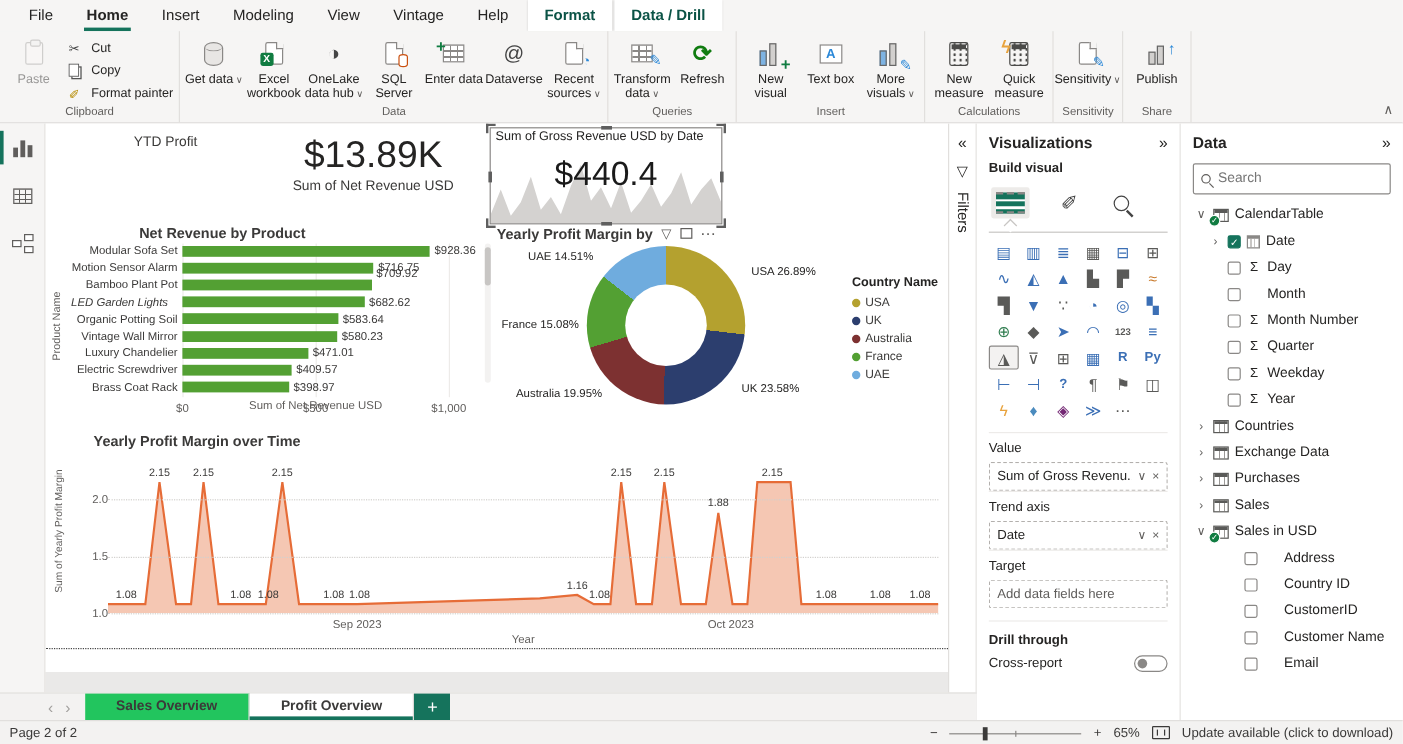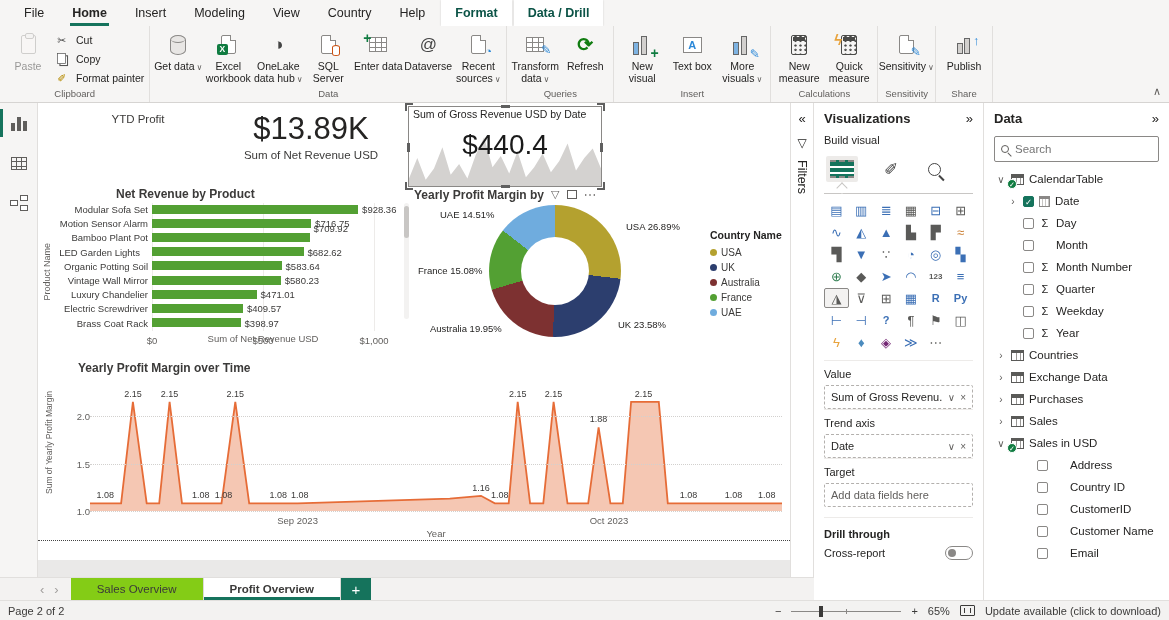--- a/index.html
+++ b/index.html
@@ -160,21 +160,21 @@
   
   #filters-strip { position:absolute; left:790px; top:0; width:24px; height:497px; background:#fff; border-left:1px solid #E1DFDD; border-right:1px solid #E1DFDD; display:flex; flex-direction:column; align-items:center; padding-top:8px; gap:10px; }
   .gi-laquo::before { content:'«'; font-size:13px; }
   .gi-raquo::before { content:'»'; font-size:13px; }
   #filters-label { writing-mode:vertical-rl; font-size:12.5px; color:#252423; }
 
   
   #viz-pane { position:absolute; left:814px; top:0; width:170px; height:497px; background:#fff; border-right:1px solid #E1DFDD; padding:8px 10px 0; overflow:hidden; }
   .pane-head { display:flex; justify-content:space-between; align-items:center; }
   .pane-title { font-size:13px; font-weight:bold; color:#252423; }
-  .pane-sub { font-size:11px; font-weight:normal; color:#252423; margin-top:8px; }
+  .pane-sub { font-size:11px; font-weight:bold; color:#252423; margin-top:8px; }
   #viz-tabs { display:flex; align-items:center; gap:22px; margin:8px 0 0 2px; height:30px; }
   .vtab { position:relative; padding:4px; cursor:pointer; }
   .vtab.sel { background:#EDEBE9; border-radius:2px; }
   .vtab.sel .notch { position:absolute; bottom:-10px; left:50%; width:8px; height:8px; background:#fff;
     border-left:1px solid #C8C6C4; border-top:1px solid #C8C6C4; transform:translateX(-50%) rotate(45deg); z-index:2; }
   .build-ic { width:24px; height:18px; border-top:2px dashed #8A8886; border-bottom:2px dashed #8A8886;
     background:repeating-linear-gradient(to bottom, #15735C 0 4px, #fff 4px 6px); display:block; }
   .format-ic { font-size:17px; color:#444; display:block; transform:rotate(0deg); }
   .magic { width:13px; height:13px; border:1.6px solid #444; border-radius:50%; position:relative; display:block; }
   .magic::after { content:''; position:absolute; right:-5px; bottom:-4px; width:7px; height:1.8px; background:#444; transform:rotate(45deg); }
@@ -220,21 +220,21 @@
     background-image:repeating-linear-gradient(to right, transparent 0 2px, #C8C6C4 2px 3px); }
   .sig { font-size:11px; color:#252423; width:12px; text-align:center; flex:none; }
   .sigsp { width:12px; flex:none; }
   .tlabel { font-size:11.5px; color:#252423; white-space:nowrap; }
 
   
   #tabbar { position:absolute; left:0; top:474px; width:814px; height:23px; background:#F3F2F1; border-top:1px solid #E1DFDD; display:flex; align-items:stretch; }
   .tab-arrows { display:flex; align-items:center; gap:10px; padding:0 12px 0 40px; color:#A19F9D; font-size:13px; }
   .gi-left::before { content:'‹'; }
   .gi-right::before { content:'›'; }
-  .ptab { display:flex; align-items:center; padding:0 26px; font-size:11.5px; color:#3b3a39; cursor:pointer; position:relative; background:#84cc16; border-right:1px solid #DCDAD8; }
+  .ptab { display:flex; align-items:center; padding:0 26px; font-size:11.5px; color:#3b3a39; cursor:pointer; position:relative; background:#22c55e; border-right:1px solid #DCDAD8;font-weight:bold; }
   .ptab.active { background:#fff; font-weight:bold; }
   .ptab.active::after { content:''; position:absolute; left:0; right:0; bottom:0; height:3px; background:#15735C; }
   #add-page { width:30px; background:#15735C; color:#fff; display:flex; align-items:center; justify-content:center; font-size:15px; cursor:pointer; }
   #add-page::before { content:'+'; }
 
   
   #status-bar { position:absolute; left:0; top:600px; width:1169px; height:20px; background:#F3F2F1; border-top:1px solid #E1DFDD;
     display:flex; align-items:center; font-size:11px; color:#3b3a39; padding:0 8px; }
   #status-left { flex:1; }
   #status-right { display:flex; align-items:center; gap:10px; }
@@ -251,21 +251,21 @@
 <body>
 
 <div id="app">
 
   <div id="ribbon-tabs">
       <div class="rtab">File</div>
       <div class="rtab active">Home</div>
       <div class="rtab">Insert</div>
       <div class="rtab">Modeling</div>
       <div class="rtab">View</div>
-      <div class="rtab">Country</div>
+      <div class="rtab">Vintage</div>
       <div class="rtab">Help</div>
       <div class="rtab contextual">Format</div>
       <div class="rtab contextual">Data / Drill</div>
     </div>
 
   <div id="ribbon">
     <div id="ribbon-groups">
         <div class="rgroup">
           <div class="rbtns">
             <div class="rbtn disabled">
@@ -507,21 +507,21 @@
             <div class="bar-xtick" style="left: 336px; top: 147.8px;">$1,000</div>
             <div class="bar-row-label" style="left: 16px; top: 17px;">Modular Sofa Set</div>
             <div class="bar-rect" style="left: 114px; top: 17.5px; width: 206.096px; background: rgb(83, 160, 51);"></div>
             <div class="bar-vlabel" style="left: 324.096px; top: 17px;">$928.36</div>
             <div class="bar-row-label" style="left: 16px; top: 31.2px;">Motion Sensor Alarm</div>
             <div class="bar-rect" style="left: 114px; top: 31.7px; width: 159.119px; background: rgb(83, 160, 51);"></div>
             <div class="bar-vlabel" style="left: 277.118px; top: 31.2px;">$716.75</div>
             <div class="bar-row-label" style="left: 16px; top: 45.4px;">Bamboo Plant Pot</div>
             <div class="bar-rect" style="left: 114px; top: 45.9px; width: 157.602px; background: rgb(83, 160, 51);"></div>
             <div class="bar-vlabel" style="left: 275.602px; top: 36px;">$709.92</div>
-            <div class="bar-row-label" style="left: 8px; top: 59.6px;">LED Garden Lights</div>
+            <div class="bar-row-label" style="left: 8px; top: 59.6px; font-style: italic;">LED Garden Lights</div>
             <div class="bar-rect" style="left: 114px; top: 60.1px; width: 151.542px; background: rgb(83, 160, 51);"></div>
             <div class="bar-vlabel" style="left: 269.542px; top: 59.6px;">$682.62</div>
             <div class="bar-row-label" style="left: 16px; top: 73.8px;">Organic Potting Soil</div>
             <div class="bar-rect" style="left: 114px; top: 74.3px; width: 129.568px; background: rgb(83, 160, 51);"></div>
             <div class="bar-vlabel" style="left: 247.568px; top: 73.8px;">$583.64</div>
             <div class="bar-row-label" style="left: 16px; top: 88px;">Vintage Wall Mirror</div>
             <div class="bar-rect" style="left: 114px; top: 88.5px; width: 128.811px; background: rgb(83, 160, 51);"></div>
             <div class="bar-vlabel" style="left: 246.811px; top: 88px;">$580.23</div>
             <div class="bar-row-label" style="left: 16px; top: 102.2px;">Luxury Chandelier</div>
             <div class="bar-rect" style="left: 114px; top: 102.7px; width: 104.564px; background: rgb(83, 160, 51);"></div>

